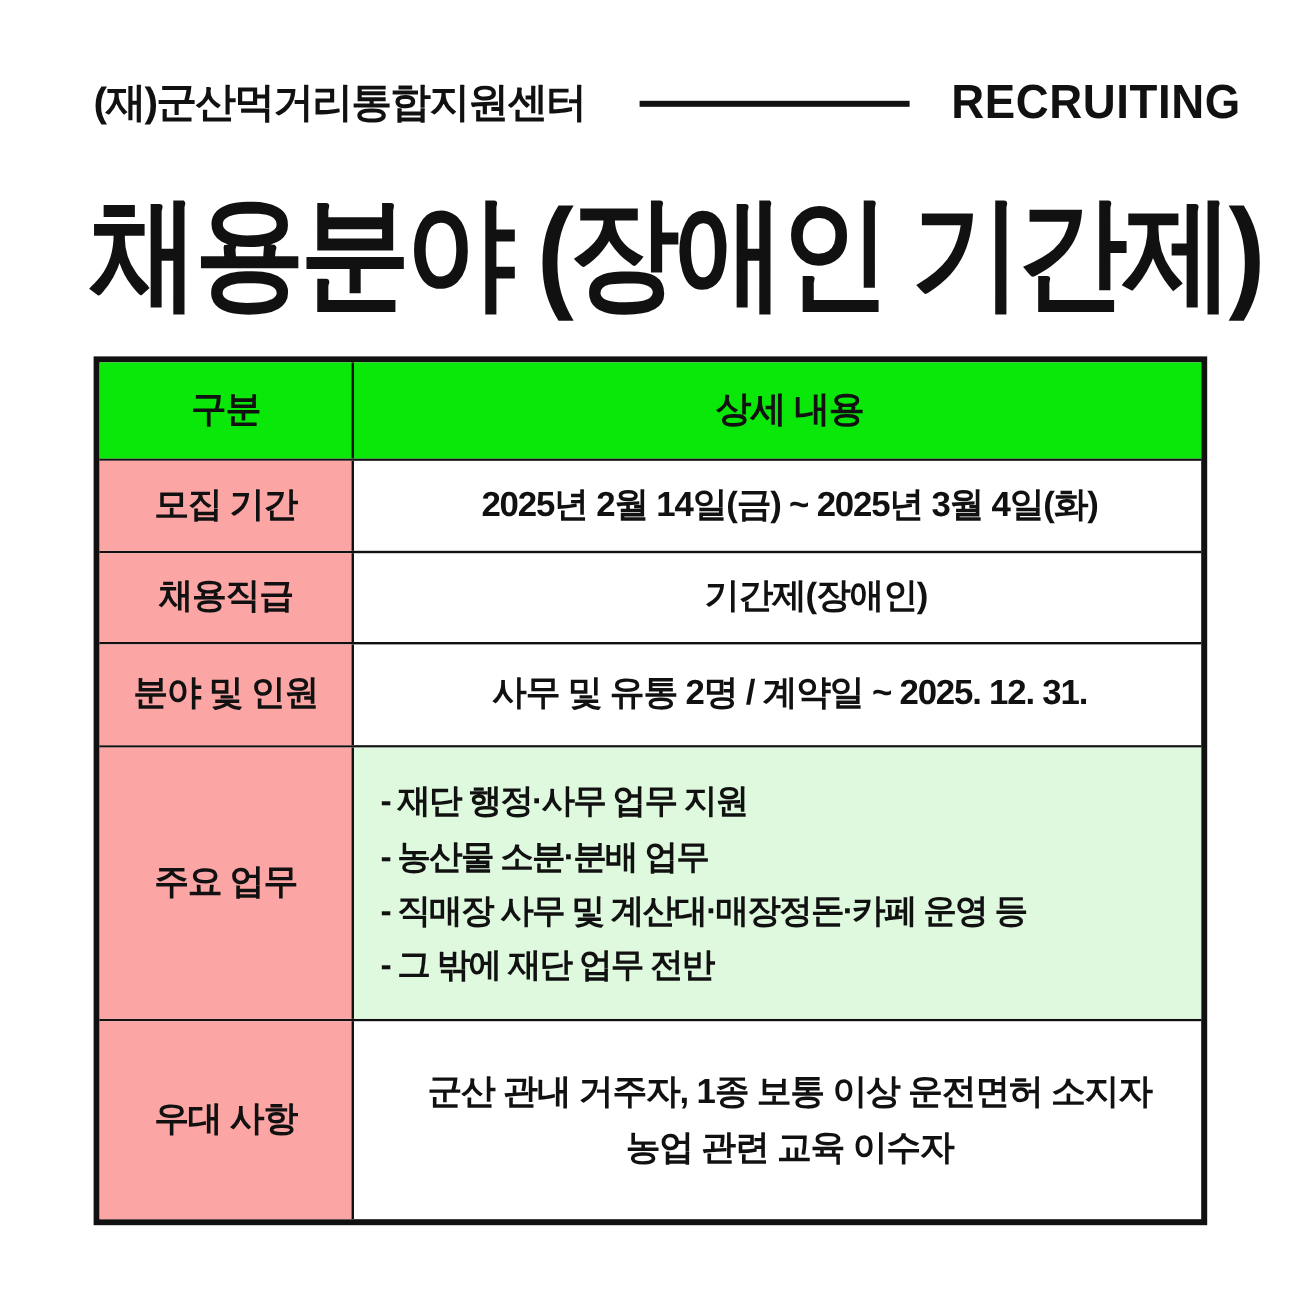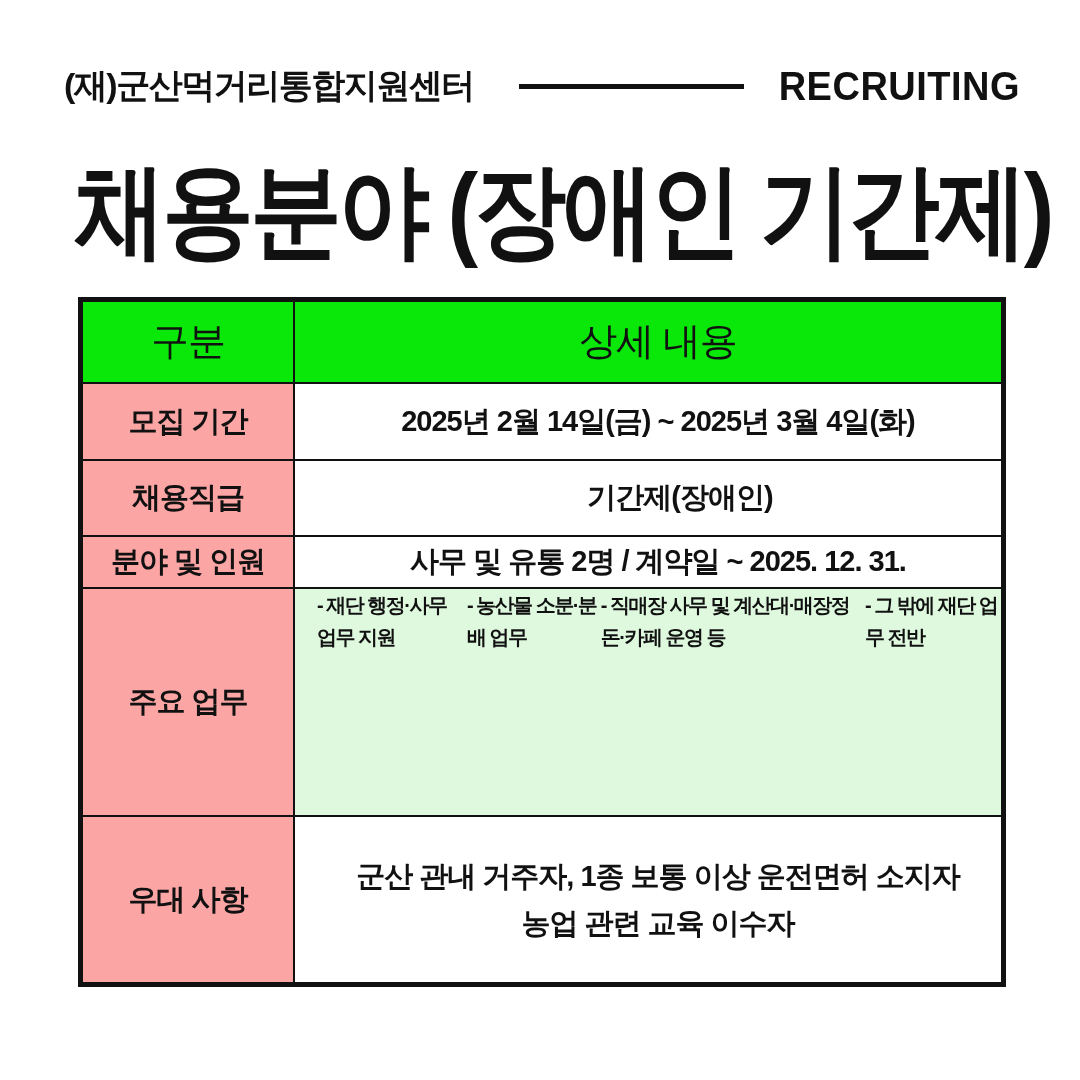--- a/index.html
+++ b/index.html
@@ -11,21 +11,21 @@
     width: 1080px;
     height: 1080px;
     background: #ffffff;
     overflow: hidden;
     color: #111111;
   }
 
   
   .topbar {
     position: absolute;
-    left: 64px;
+    left: 78px;
     right: 75px;
     top: 58px;
     height: 56px;
     display: flex;
     align-items: center;
   }
   .brand {
     font-size: 34px;
     font-weight: 800;
     letter-spacing: -1.5px;
@@ -90,39 +90,39 @@
     flex: 0 0 212px;
     border-right: 2px solid #111111;
     background: #fca5a5;
     font-weight: 700;
   }
   .cell-content { flex: 1 1 auto; padding-left: 20px; }
 
   .tr-header { height: 80px; }
   .tr-header .cell {
     background: #0AE80A;
-    font-weight: 400;
-    font-size: 38px;
+    font-weight: 700;
+    font-size: 30px;
   }
   .tr-header .cell-label { border-right: 2px solid #111111; }
 
   .tr-r0 { height: 77px; }
   .tr-r1 { height: 76px; gap: 44px; }
-  .tr-r2 { height: 52px; }
+  .tr-r2 { height: 86px; }
   .tr-r3 { height: 228px; }
   .tr-r4 { height: 167px; }
 
   .tr-r3 .cell-content {
     background: #DFF9DF;
-    flex-direction: row;
+    flex-direction: column;
     align-items: flex-start;
     justify-content: center;
     text-align: left;
     padding-left: 22px;
-    font-size: 20px;
+    font-size: 28px;
     letter-spacing: -1.5px;
     line-height: 1.62;
   }
   .tr-r4 .cell-content {
     flex-direction: column;
     justify-content: center;
     line-height: 1.6;
   }
 </style>
 </head>

